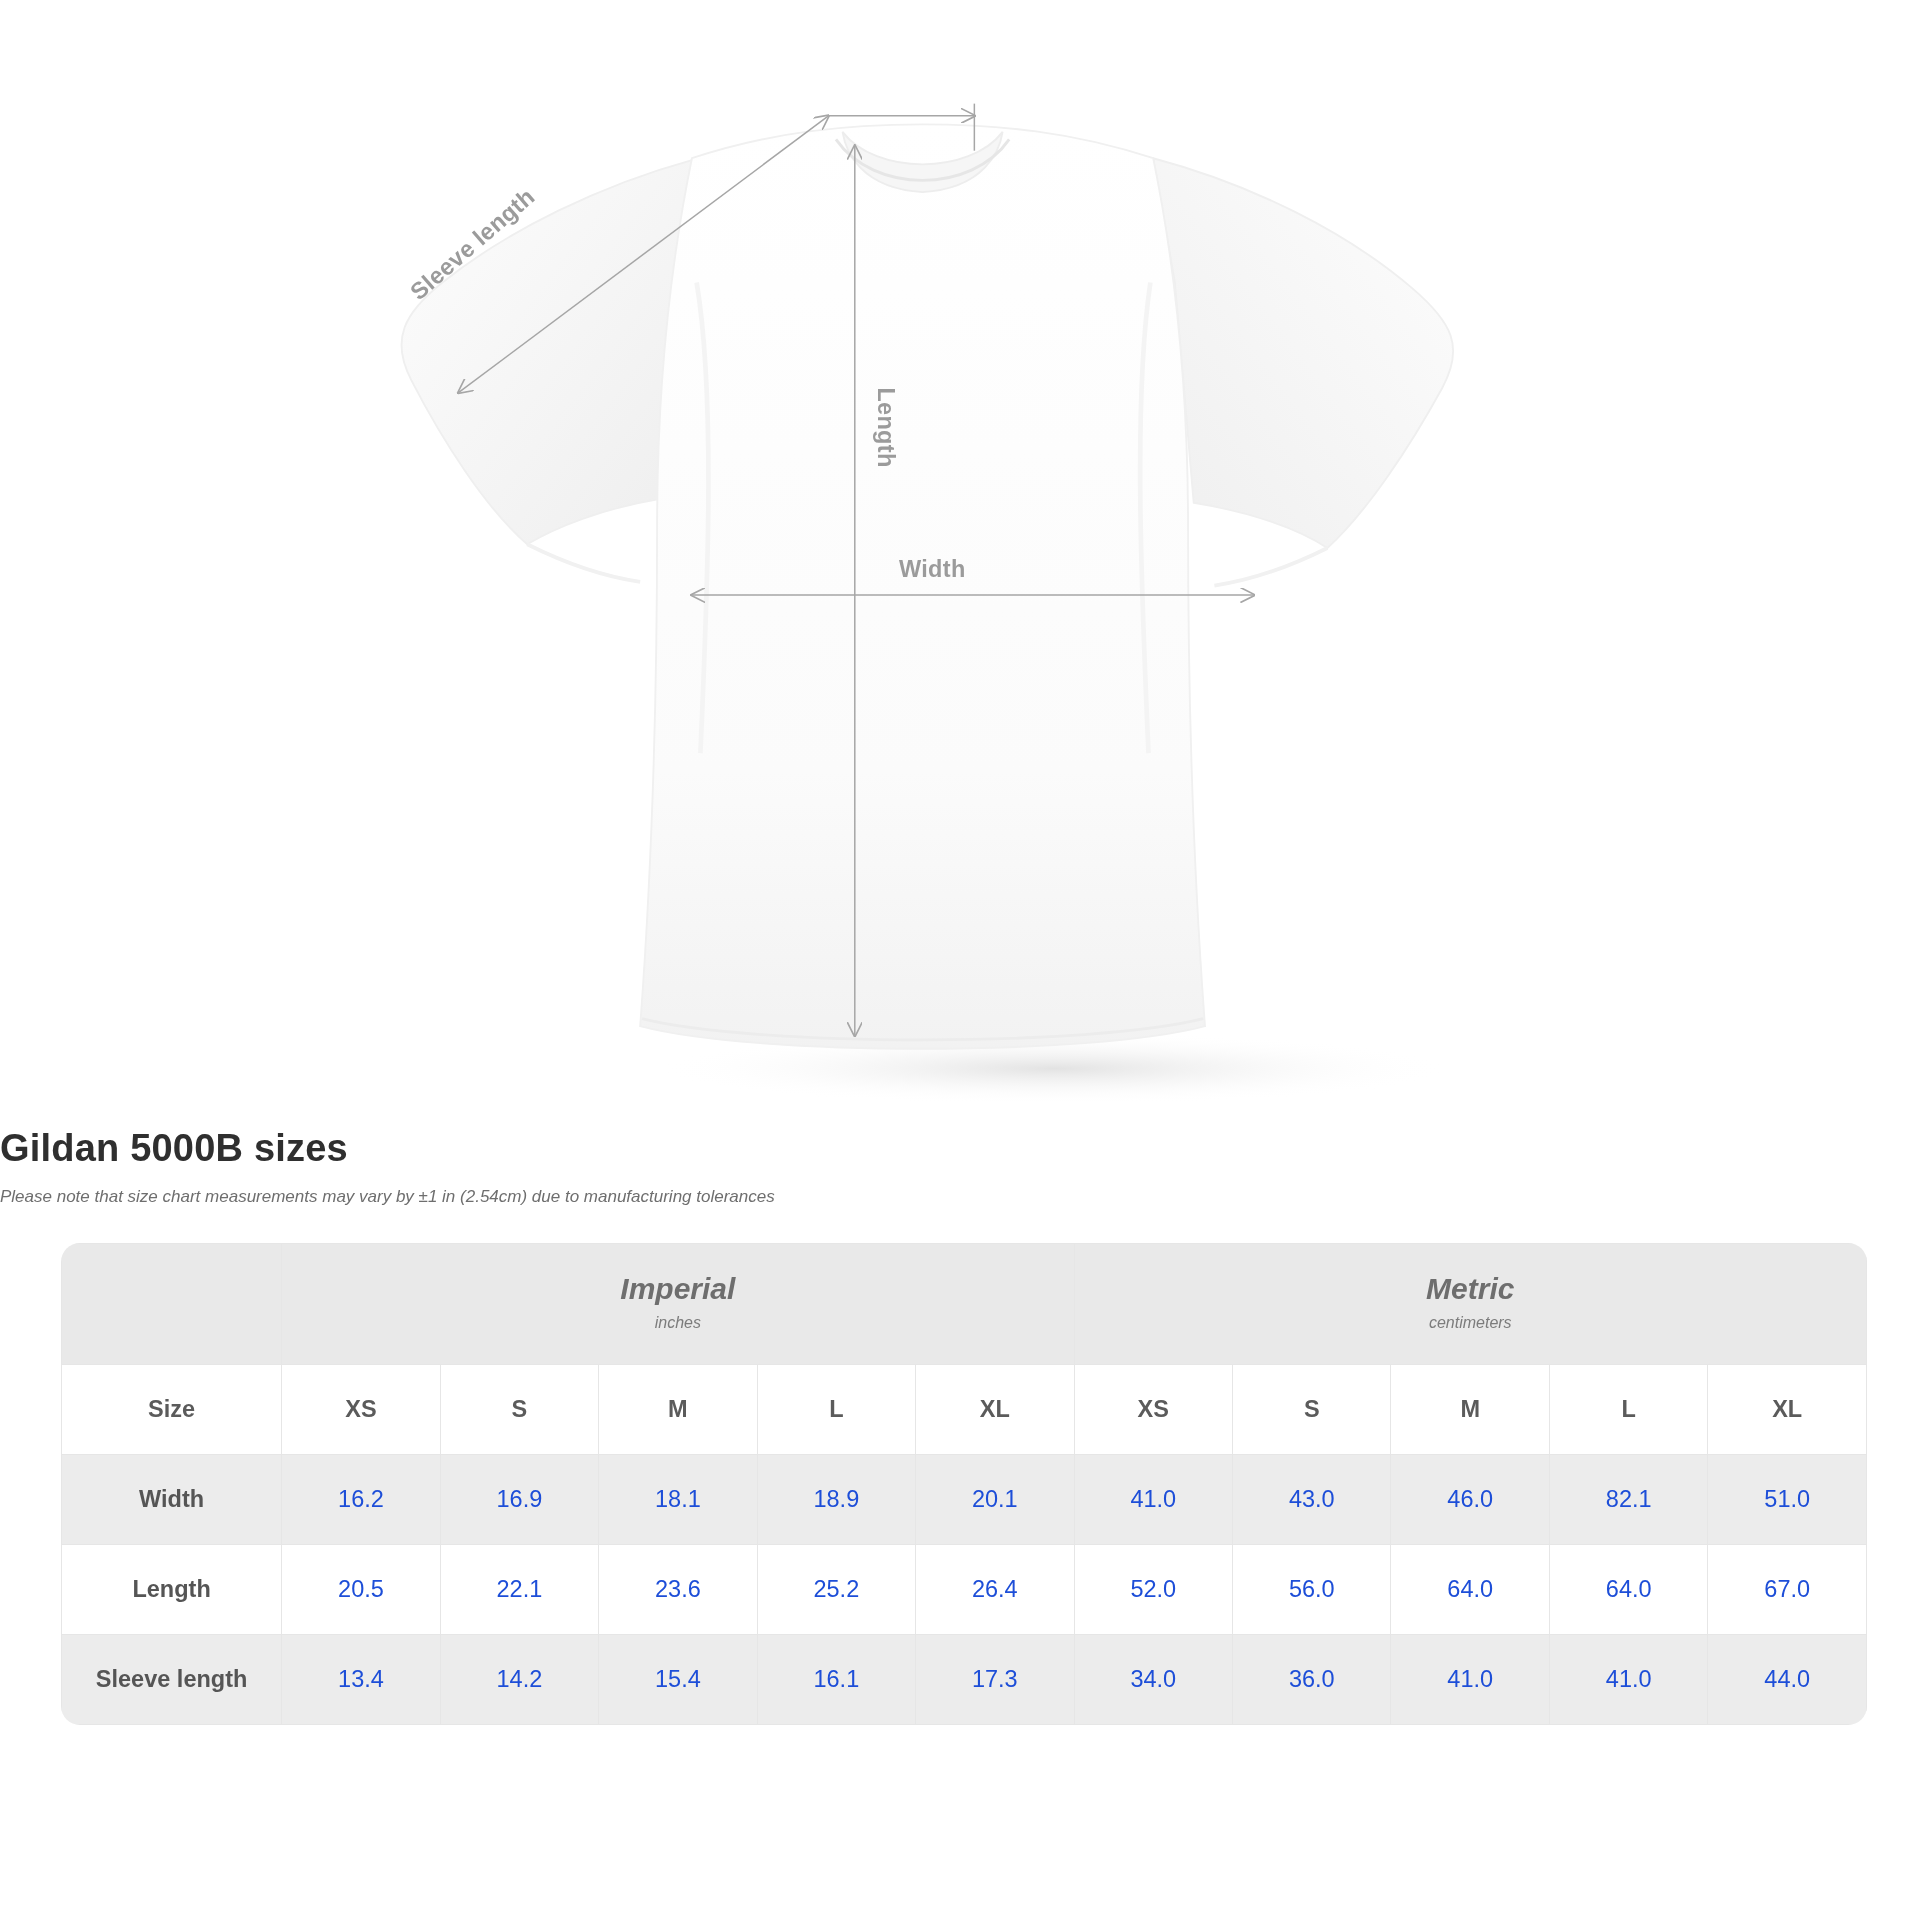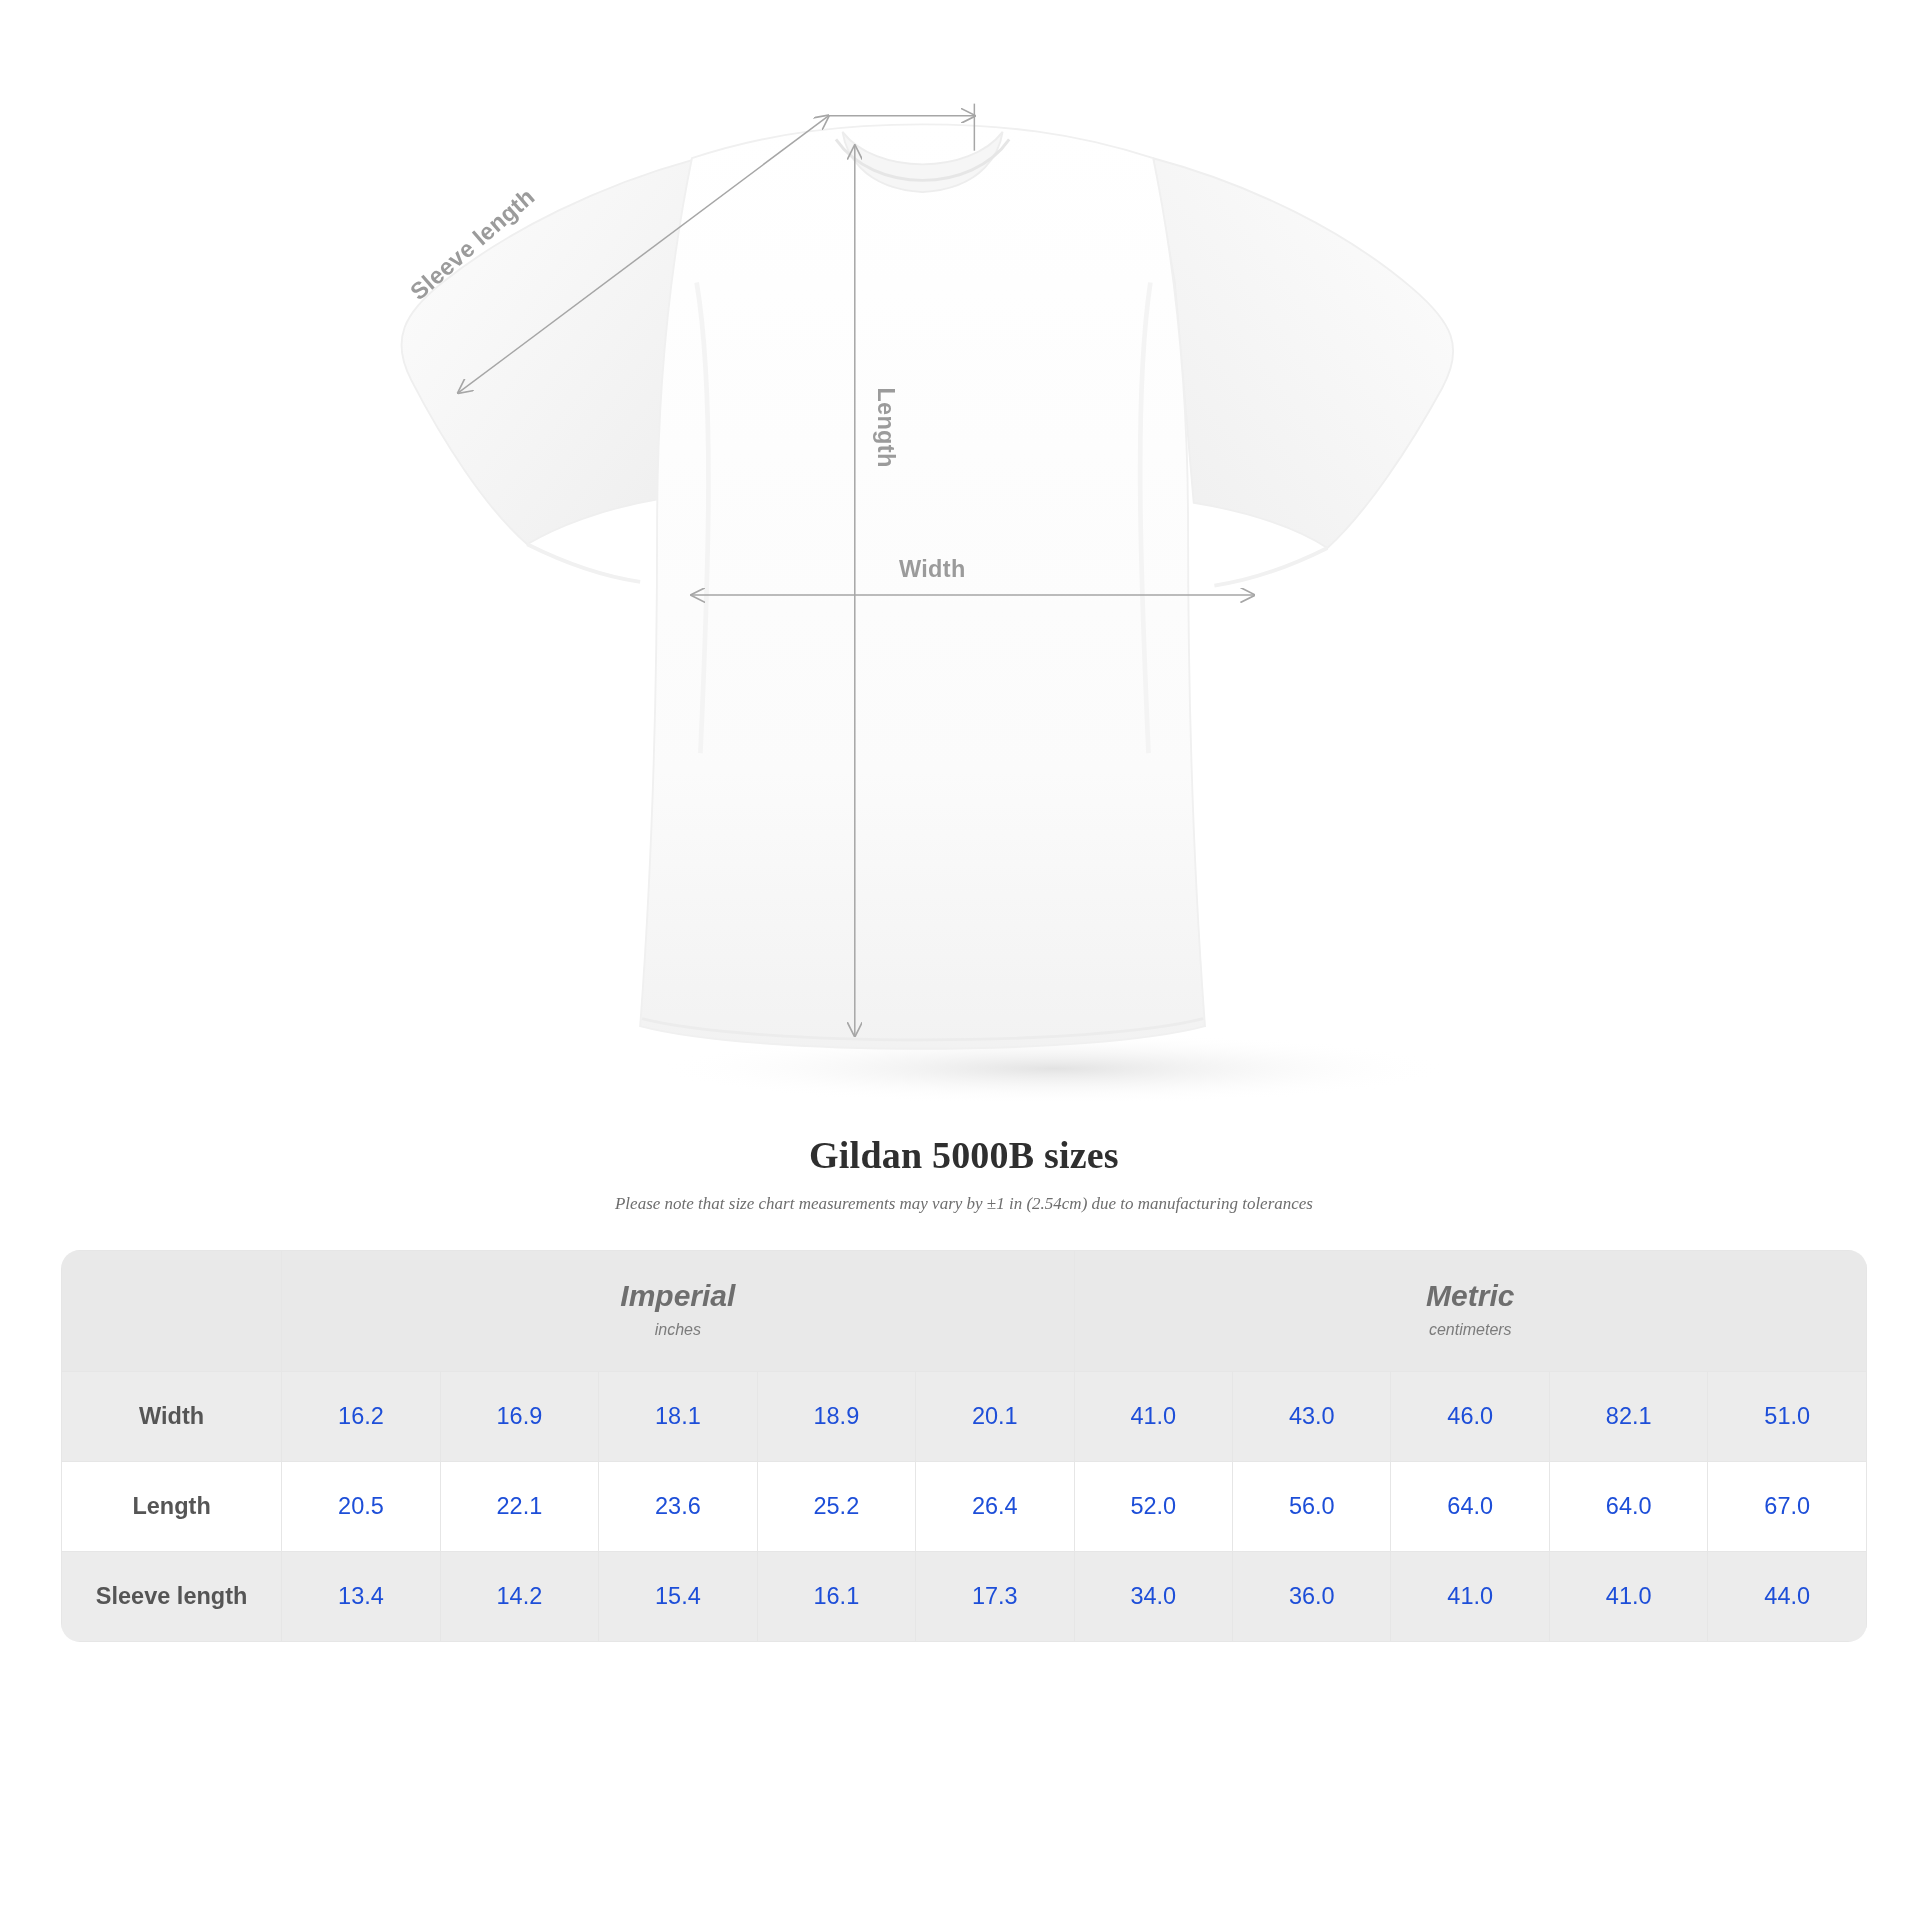--- a/index.html
+++ b/index.html
@@ -50,23 +50,21 @@
     transform: rotate(90deg);
     transform-origin: center center;
   }
   #label-width {
     left: 899px;
     top: 556px;
   }
 
   
   .title-block {
-    text-align: center;
-    margin-top: 22px;
-    font-family: Liberation Serif, serif;
+    margin-top: 16px;
   }
   .chart-title {
     font-size: 38px;
     font-weight: bold;
     color: #2f2f2f;
     letter-spacing: 0.2px;
   }
   .chart-note {
     margin-top: 17px;
     font-size: 17px;
@@ -251,20 +249,33 @@
           <td colspan="5">
             <div class="unit-name">Imperial</div>
             <div class="unit-sub">inches</div>
           </td>
           <td colspan="5">
             <div class="unit-name">Metric</div>
             <div class="unit-sub">centimeters</div>
           </td>
         </tr>
 
+        <tr class="hdr-row">
+          <td class="corner">Size</td>
+          <td>XS</td>
+          <td>S</td>
+          <td>M</td>
+          <td>L</td>
+          <td>XL</td>
+          <td>XS</td>
+          <td>S</td>
+          <td>M</td>
+          <td>L</td>
+          <td>XL</td>
+        </tr>
 
         <tr class="data-row shaded">
           <td class="rowhead">Width</td>
           <td>16.2</td>
           <td>16.9</td>
           <td>18.1</td>
           <td>18.9</td>
           <td>20.1</td>
           <td>41.0</td>
           <td>43.0</td>

